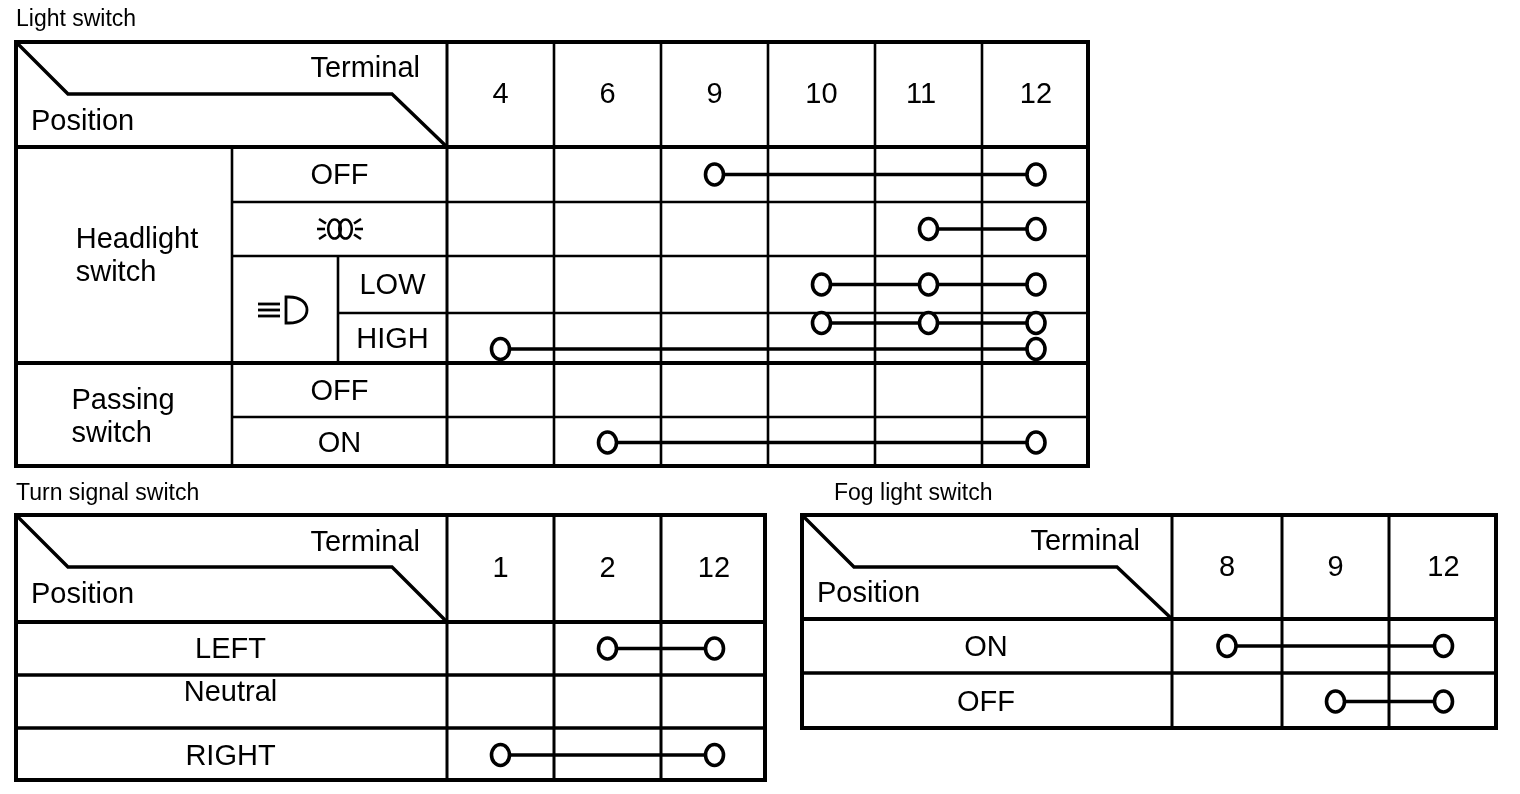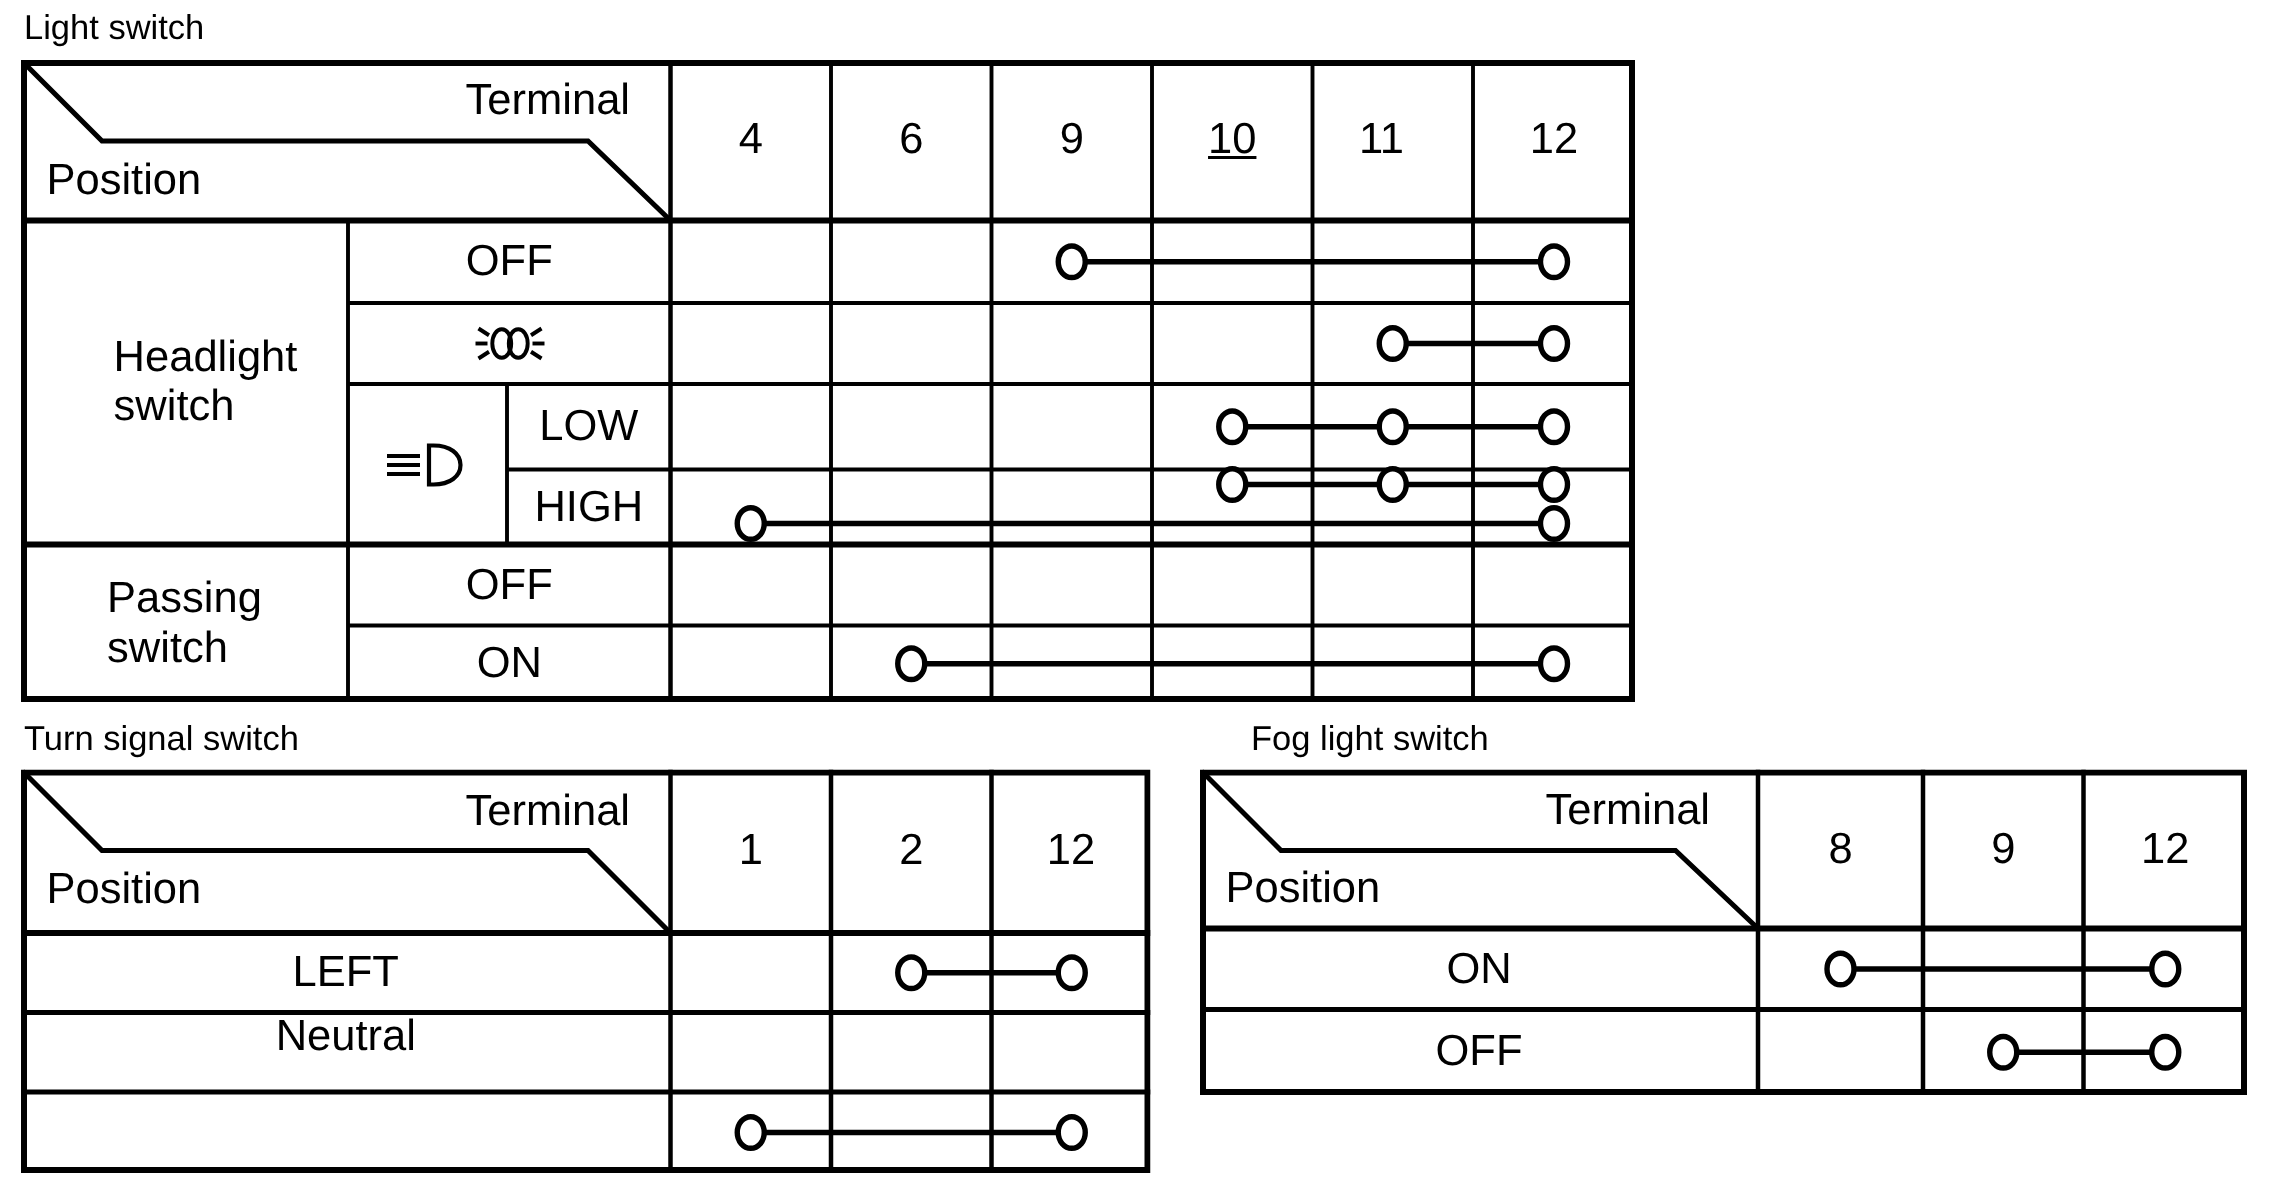--- a/index.html
+++ b/index.html
@@ -74,21 +74,21 @@
         </g>
       </svg>
   </div>
 
   <div class="txt right" style="left:224px;top:51px;width:196px;">Terminal</div>
   <div class="txt" style="left:31px;top:104px;">Position</div>
 
   <div class="cell" style="left:447px;top:66px;width:107px;height:55px;">4</div>
   <div class="cell" style="left:554px;top:66px;width:107px;height:55px;">6</div>
   <div class="cell" style="left:661px;top:66px;width:107px;height:55px;">9</div>
-  <div class="cell" style="left:768px;top:66px;width:107px;height:55px;text-decoration:underline;">10</div>
+  <div class="cell" style="left:768px;top:66px;width:107px;height:55px;">10</div>
   <div class="cell" style="left:875px;top:66px;width:92px;height:55px;">11</div>
   <div class="cell" style="left:982px;top:66px;width:108px;height:55px;">12</div>
 
   <div class="cell pre" style="left:14px;top:147px;width:246px;height:216px;">Headlight
 switch</div>
   <div class="cell pre" style="left:14px;top:363px;width:218px;height:105px;">Passing
 switch</div>
 
   <div class="cell" style="left:232px;top:147px;width:215px;height:55px;">OFF</div>
 
@@ -142,20 +142,21 @@
 
   <div class="txt right" style="left:224px;top:525px;width:196px;">Terminal</div>
   <div class="txt" style="left:31px;top:577px;">Position</div>
 
   <div class="cell" style="left:447px;top:540px;width:107px;height:55px;">1</div>
   <div class="cell" style="left:554px;top:540px;width:107px;height:55px;">2</div>
   <div class="cell" style="left:661px;top:540px;width:106px;height:55px;">12</div>
 
   <div class="cell" style="left:14px;top:622px;width:433px;height:53px;">LEFT</div>
   <div class="cell" style="left:14px;top:665px;width:433px;height:53px;">Neutral</div>
+  <div class="cell" style="left:14px;top:728px;width:433px;height:54px;">RIGHT</div>
 
   <div class="title" style="left:803px;top:479px;margin-left:31px;">Fog light switch</div>
 
   <div class="tbl" style="left:800px;top:513px;width:698px;height:217px;">
     <svg id="svg-t2" width="698" height="217" viewBox="0 0 698 217">
         <rect x="2" y="2" width="694" height="213" fill="none" stroke="#000000" stroke-width="4"></rect>
         <line x1="0" y1="106" x2="698" y2="106" stroke="#000000" stroke-width="4"></line>
         <line x1="0" y1="160" x2="698" y2="160" stroke="#000000" stroke-width="3.4"></line>
         <line x1="372" y1="0" x2="372" y2="217" stroke="#000000" stroke-width="3"></line>
         <line x1="482" y1="0" x2="482" y2="217" stroke="#000000" stroke-width="3"></line>

